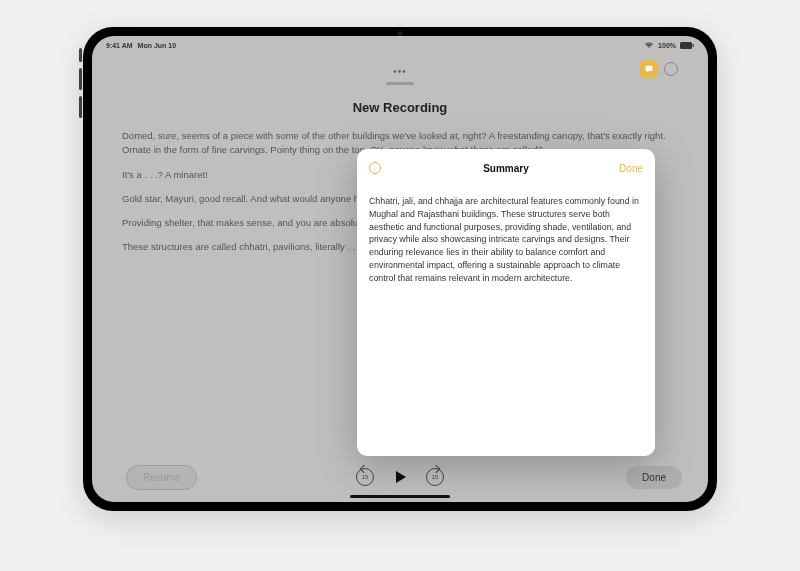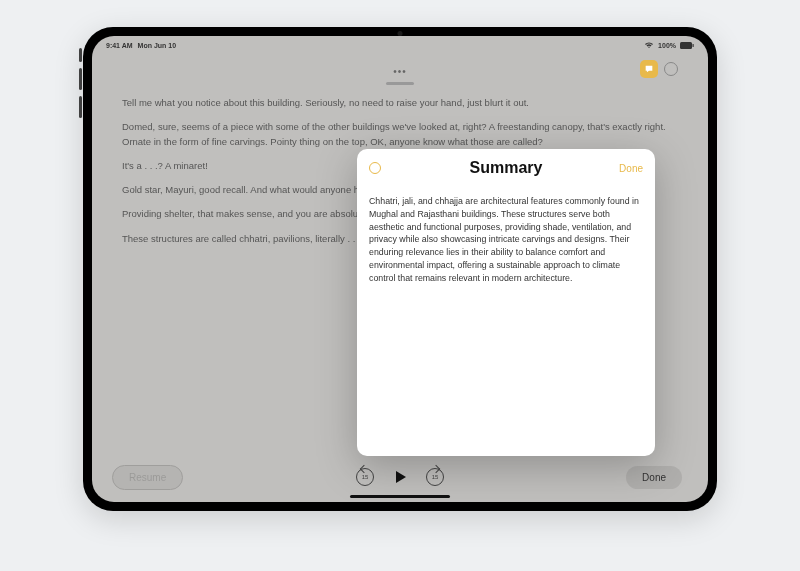--- a/index.html
+++ b/index.html
@@ -118,21 +118,21 @@
   .playback-bar {
     position: absolute;
     bottom: 16px; left: 0; right: 0;
     display: flex;
     align-items: center;
     justify-content: center;
     gap: 18px;
     padding: 0 26px;
   }
   .pb-left, .pb-right { position: absolute; }
-  .pb-left { left: 20px; }
+  .pb-left { left: 34px; }
   .pb-right { right: 26px; }
   .pill-btn {
     padding: 6px 16px;
     border-radius: 16px;
     font-size: 10px;
     font-weight: 500;
   }
   .pill-disabled { background: #b5b4b2; border: 1px solid #9f9e9c; color: rgba(0,0,0,0.15); }
   .pill-done { background: #b0afad; color: #333; }
   .skip-btn {
@@ -174,21 +174,21 @@
     display: flex; flex-direction: column;
   }
   .modal-header {
     display: flex;
     align-items: center;
     justify-content: center;
     position: relative;
     height: 18px;
   }
   .modal-title {
-    font-size: 16px;
+    font-size: 10px;
     font-weight: 700;
     color: #111;
   }
   .modal-smiley {
     position: absolute; left: 0;
     width: 12px; height: 12px;
     border: 1.3px solid #e8b94a;
     border-radius: 50%;
     display:flex; align-items:center; justify-content:center;
   }
@@ -248,23 +248,23 @@
           <div class="quote-btn">
             <svg viewBox="0 0 24 24">
                 <path d="M4 4h16v12H12l-5 4v-4H4z" fill="#fff"></path>
               </svg>
           </div>
           <div class="smiley-btn"></div>
         </div>
       </div>
       <div class="grabber"></div>
 
+      <div class="recording-title">New Recording</div>
 
       <div class="transcript">
-        <p>Tell me what you notice about this building. Seriously, no need to raise your hand, just blurt it out.</p>
         <p>Domed, sure, seems of a piece with some of the other buildings we've looked at, right? A freestanding canopy, that's exactly right. Ornate in the form of fine carvings. Pointy thing on the top, OK, anyone know what those are called?</p>
         <p>It's a . . .? A minaret!</p>
         <p>Gold star, Mayuri, good recall. And what would anyone here imagine the purpose of this structure is?</p>
         <p>Providing shelter, that makes sense, and you are absolutely correct.</p>
         <p>These structures are called chhatri, pavilions, literally . . .</p>
       </div>
 
       <div class="playback-bar">
         <div class="pb-left">
           <div class="pill-btn pill-disabled">Resume</div>

